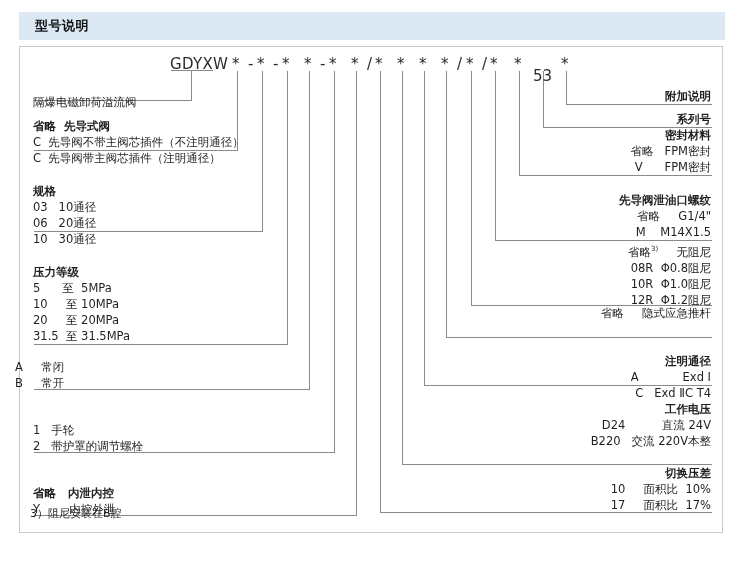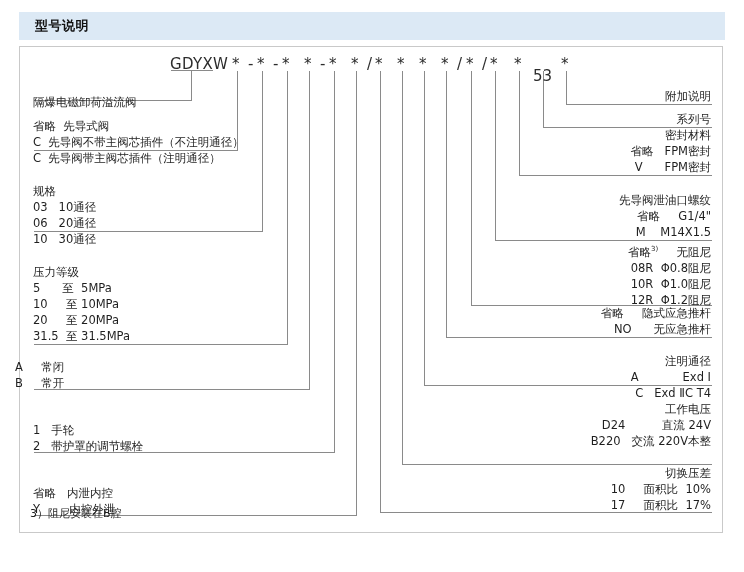--- a/index.html
+++ b/index.html
@@ -32,21 +32,21 @@
     position:absolute;font-size:15px;line-height:18px;color:#2c2c2c;
     white-space:nowrap;
   }
   .code-tok.fam{font-size:15px;letter-spacing:.3px;}
   .code-tok.dash{font-size:15px;color:#2c2c2c;}
   
   .blk{position:absolute;white-space:nowrap;}
   .ln{
     font-size:11.5px;line-height:16px;color:#1f1f1f;white-space:pre;
   }
-  .ln.hd{font-weight:normal;}
+  .ln.hd{font-weight:bold;}
   .blk.right .ln{text-align:right;}
   .sup{font-size:7px;vertical-align:super;}
   
   #footnote{position:absolute;left:30px;top:506px;}
   #footnote .ln{font-size:11px;}
 </style>
 </head>
 <body>
 
 <div id="title-bar">
@@ -200,21 +200,20 @@
 
 <div class="blk right" style="right:33px;top:241px;">
   <div class="ln"><span>省略</span><span class="sup">3)</span><span>     无阻尼</span></div>
   <div class="ln">08R  Φ0.8阻尼</div>
   <div class="ln">10R  Φ1.0阻尼</div>
   <div class="ln">12R  Φ1.2阻尼</div>
 </div>
 
 <div class="blk right" style="right:33px;top:305px;">
   <div class="ln">省略     隐式应急推杆</div>
-  <div class="ln">NO      无应急推杆</div>
 </div>
 
 <div class="blk right" style="right:33px;top:353px;">
   <div class="ln hd">注明通径</div>
   <div class="ln">A            Exd Ⅰ</div>
   <div class="ln">C   Exd ⅡC T4</div>
 </div>
 
 <div class="blk right" style="right:33px;top:401px;">
   <div class="ln hd">工作电压</div>

